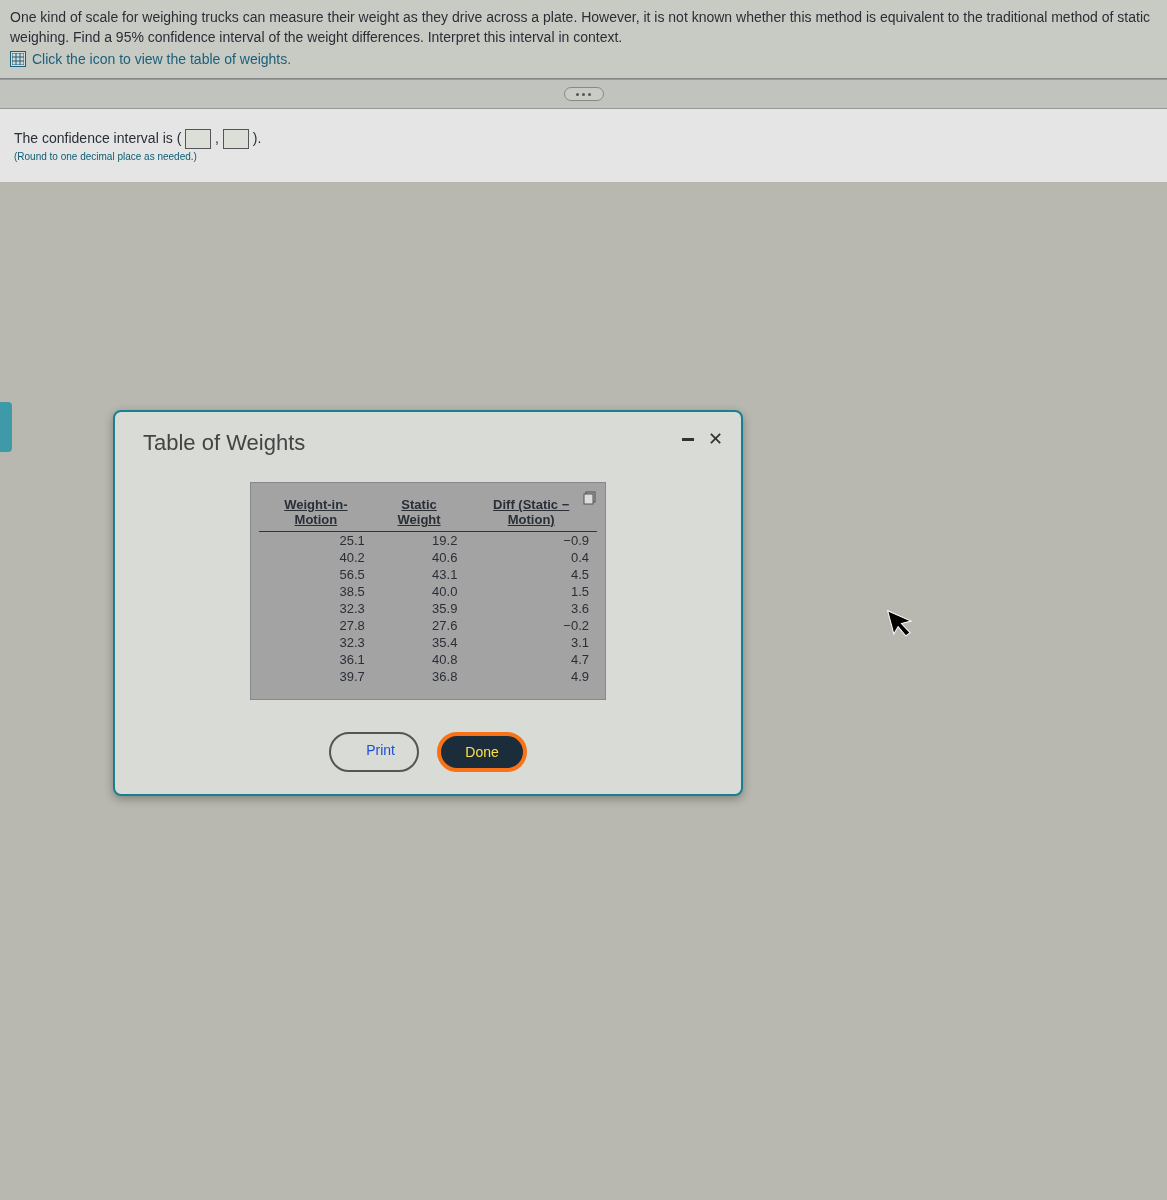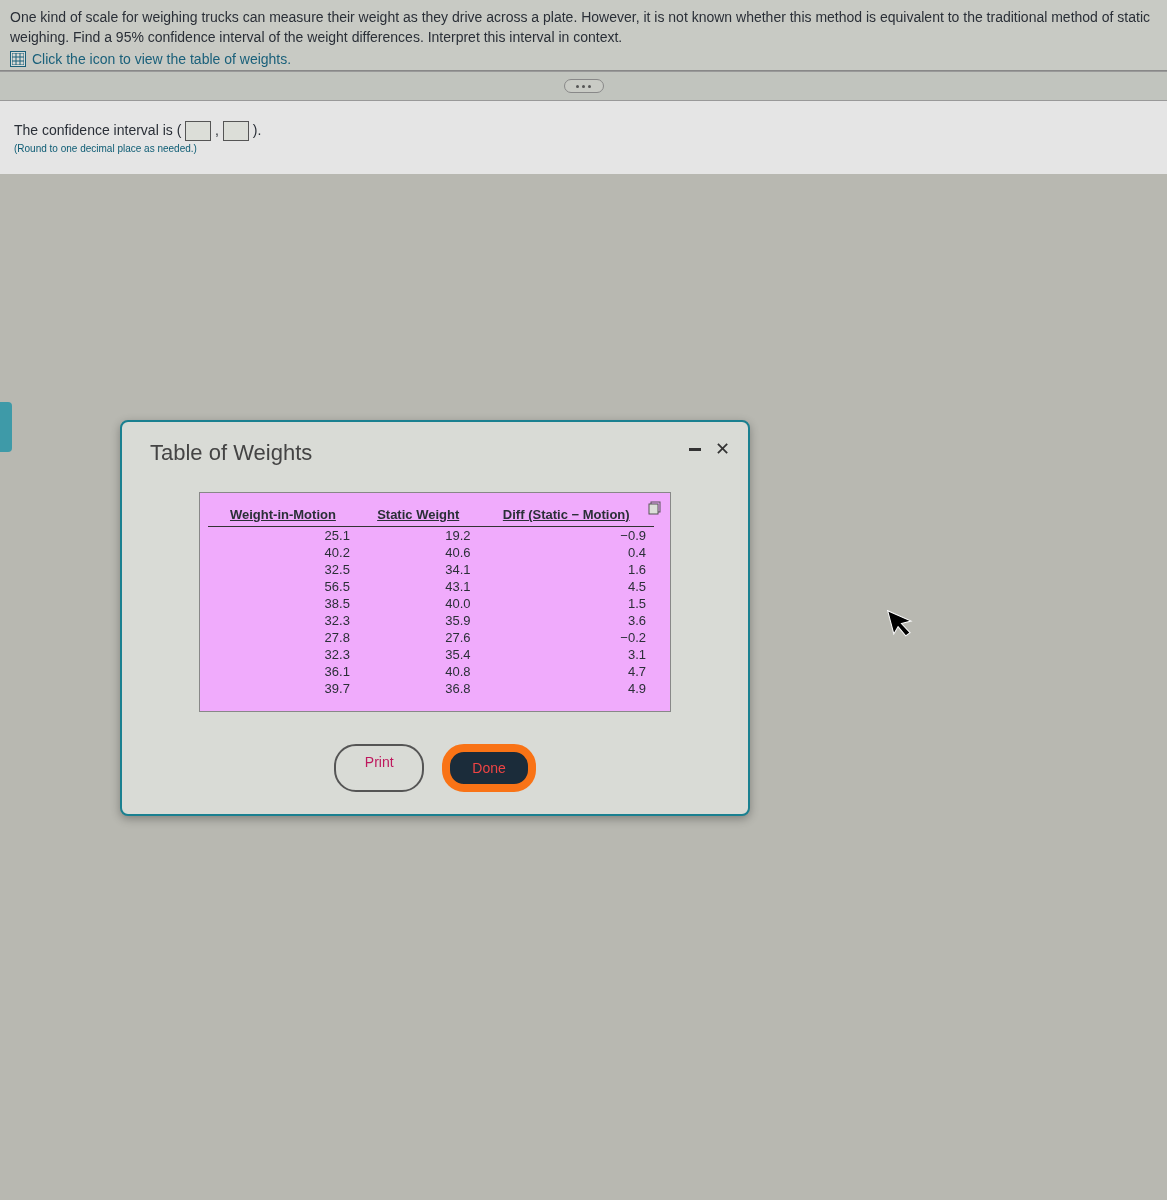--- a/index.html
+++ b/index.html
@@ -21,21 +21,21 @@
     font-size: 14px;
     line-height: 1.4;
     margin-bottom: 4px;
   }
   .icon-link {
     display: flex;
     align-items: center;
     gap: 6px;
     color: #1a607a;
     font-size: 14px;
-    padding-bottom: 3px;
+    padding-bottom: 11px;
     cursor: pointer;
   }
   .table-icon {
     width: 16px; height: 16px;
     display: inline-flex;
     align-items: center; justify-content: center;
     border: 1px solid #1a607a;
     background: #d8dad5;
   }
   .table-icon svg { display:block; }
@@ -70,27 +70,26 @@
     display:inline-block;
     width: 26px; height: 20px;
     border:1px solid #555;
     background:#dcded8;
     vertical-align: middle;
   }
   .hint { color:#0d5c74; font-size:10px; margin-top:2px; }
 
   .modal {
     position:absolute;
-    left: 120px; top: 410px;
+    left: 113px; top: 410px;
     width: 630px;
     background: #d9dbd6;
     border: 2px solid #1a8090;
     border-radius: 8px;
     box-shadow: 0 3px 10px rgba(0,0,0,0.3);
-    margin-top: 10px;
   }
   .modal-header {
     display:flex;
     justify-content:space-between;
     align-items:flex-start;
     padding: 18px 18px 16px 28px;
   }
   .modal-title {
     font-size: 22px;
     color: #444;
@@ -99,23 +98,23 @@
   .win-controls { display:flex; gap:14px; align-items:center; }
   .min-btn { width:12px; height:3px; background:#333; cursor:pointer; }
   .close-btn { font-size:18px; color:#333; cursor:pointer; line-height:1; }
 
   .modal-body {
     display:flex; justify-content:center;
     padding: 10px 20px 20px 20px;
   }
   .data-frame {
     border:1px solid #888;
-    background:#f0abfc;
-    padding: 10px 16px 14px 8px;
-    width: 472px;
+    background:#a3a3a3;
+    padding: 10px 8px 14px 8px;
+    width: 356px;
     position:relative;
   }
   .copy-icon {
     position:absolute; top:6px; right:6px;
     width:18px;height:18px;
     cursor:pointer;
     display:flex;align-items:center;justify-content:center;
   }
   table.data { border-collapse: collapse; width: 100%; font-size: 13px; color:#2a2f37; }
   table.data th {
@@ -135,26 +134,27 @@
     min-width: 90px;
     padding: 8px 22px;
     border-radius: 22px;
     font-size: 14px;
     cursor:pointer;
     text-align:center;
   }
   .btn-outline {
     background:#d9dbd6;
     border:2px solid #555;
-    color:#be185d;
+    color:#1d4ed8;
+    text-align:right;
   }
   .btn-dark {
     background:#1b2c3a;
-    border:8px solid #f97316;
-    color:#ef4444;
+    border:4px solid #f97316;
+    color:#fde047;
   }
   .cursor-arrow {
     position:absolute;
     left: 890px; top: 605px;
     font-size: 30px;
     color:#000;
     transform: rotate(-15deg);
   }
   .left-tab {
     position:absolute;
@@ -233,25 +233,20 @@
               <td>25.1</td>
               <td>19.2</td>
               <td>−0.9</td>
             </tr>
             <tr>
               <td>40.2</td>
               <td>40.6</td>
               <td>0.4</td>
             </tr>
             <tr>
-              <td>32.5</td>
-              <td>34.1</td>
-              <td>1.6</td>
-            </tr>
-            <tr>
               <td>56.5</td>
               <td>43.1</td>
               <td>4.5</td>
             </tr>
             <tr>
               <td>38.5</td>
               <td>40.0</td>
               <td>1.5</td>
             </tr>
             <tr>

